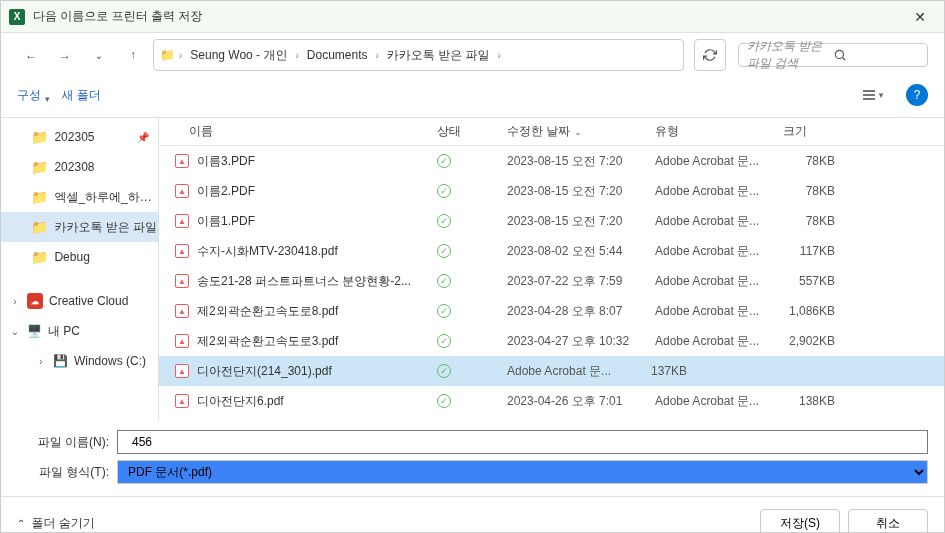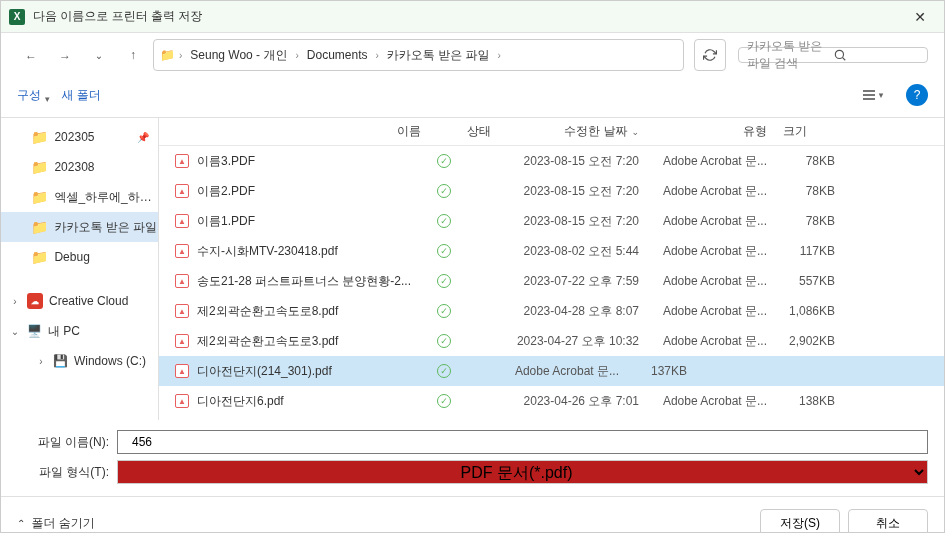--- a/index.html
+++ b/index.html
@@ -12,21 +12,21 @@
     .titlebar .close-btn { width: 32px; height: 32px; display: flex; align-items: center; justify-content: center; cursor: pointer; font-size: 14px; }
     
     
     .navbar { display: flex; align-items: center; height: 44px; padding: 6px 16px; gap: 6px; }
     .nav-btn { width: 28px; height: 28px; display: flex; align-items: center; justify-content: center; cursor: pointer; color: #555; border-radius: 4px; }
     .breadcrumb { flex: 1; display: flex; align-items: center; height: 32px; border: 1px solid #ccc; border-radius: 4px; padding: 0 6px; gap: 4px; }
     .breadcrumb .folder-icon { color: #f2b630; }
     .breadcrumb-item { padding: 4px 4px; cursor: pointer; }
     .breadcrumb-sep { color: #888; font-size: 10px; }
     .refresh-btn { width: 32px; height: 32px; display: flex; align-items: center; justify-content: center; border: 1px solid #ccc; border-radius: 4px; margin-left: 4px; cursor: pointer; }
-    .searchbox { width: 190px; height: 16px; border: 1px solid #ccc; border-radius: 4px; display: flex; align-items: center; padding: 0 8px; margin-left: 6px; color: #888; }
+    .searchbox { width: 190px; height: 24px; border: 1px solid #ccc; border-radius: 4px; display: flex; align-items: center; padding: 0 8px; margin-left: 6px; color: #888; font-style: italic; }
     .searchbox span { flex: 1; }
     .search-icon { color: #555; }
     
     
     .toolbar { display: flex; align-items: center; padding: 4px 16px 8px; gap: 12px; border-bottom: 1px solid #e0e0e0; }
     .toolbar-item { color: #2060c0; cursor: pointer; display: flex; align-items: flex-end; gap: 4px; }
     .toolbar .spacer { flex: 1; }
     .view-btn { width: 28px; height: 28px; display: flex; align-items: center; justify-content: center; cursor: pointer; border-radius: 4px; }
     .help-btn { width: 22px; height: 22px; border-radius: 50%; background: #0078d4; color: #fff; display: flex; align-items: center; justify-content: center; margin-left: 8px; font-size: 12px; cursor: pointer; }
     
@@ -40,21 +40,21 @@
     .sidebar-item .folder-ico { color: #f2b630; font-size: 14px; }
     .sidebar-item .pin-ico { margin-left: auto; margin-right: 8px; color: #888; font-size: 10px; }
     .sidebar-item .label { white-space: nowrap; overflow: hidden; text-overflow: ellipsis; }
     .sidebar-group { display: flex; align-items: center; height: 30px; padding-left: 8px; gap: 6px; cursor: pointer; }
     .sidebar-group .chev { width: 12px; text-align: center; color: #666; font-size: 10px; }
     .sidebar-sub { padding-left: 34px; }
     
     
     .filelist { flex: 1; display: flex; flex-direction: column; overflow: hidden; }
     .filelist-header { display: flex; height: 28px; align-items: center; border-bottom: 1px solid #e8e8e8; font-size: 12px; color: #444; }
-    .col { padding: 0 8px; text-align: right; }
+    .col { padding: 0 8px; }
     .col-name { flex: 0 0 270px; padding-left: 30px; }
     .col-status { flex: 0 0 70px; }
     .col-date { flex: 0 0 148px; }
     .col-type { flex: 0 0 128px; }
     .col-size { flex: 0 0 80px; text-align: right; padding-right: 20px; }
     .sort-ind { font-size: 9px; margin-left: 4px; color: #666; }
     .filelist-body { flex: 1; overflow-y: auto; }
     .file-row { display: flex; height: 30px; align-items: center; cursor: pointer; }
     .file-row.selected { background: #cde6f7; }
     .file-row .col-name { display: flex; align-items: center; gap: 8px; padding-left: 16px; white-space: nowrap; overflow: hidden; text-overflow: ellipsis; }
@@ -62,21 +62,21 @@
     .file-row .col-status { color: #5cb85c; display: flex; align-items: center; }
     .sync-ico { width: 14px; height: 14px; border: 1.5px solid #5cb85c; border-radius: 50%; display: inline-flex; align-items: center; justify-content: center; font-size: 9px; }
     .file-row .col-date, .file-row .col-type { color: #555; white-space: nowrap; overflow: hidden; text-overflow: ellipsis; }
     .file-row .col-size { color: #555; }
     
     
     .form-area { padding: 10px 16px 6px; }
     .form-row { display: flex; align-items: center; margin-bottom: 6px; }
     .form-label { width: 100px; text-align: right; padding-right: 8px; }
     .form-input { flex: 1; height: 24px; border: 1px solid #7a7a7a; padding: 0 14px; font-family: inherit; font-size: 12px; }
-    .form-select { flex: 1; height: 24px; border: 1px solid #ccc; padding: 0 6px; font-family: inherit; font-size: 16px; background: #b91c1c; text-align: center; }
+    .form-select { flex: 1; height: 24px; border: 1px solid #ccc; padding: 0 6px; font-family: inherit; font-size: 12px; background: #3b82f6; }
     
     
     .footer { display: flex; align-items: center; padding: 12px 16px; border-top: 1px solid #e0e0e0; }
     .footer-left { display: flex; align-items: center; gap: 6px; cursor: pointer; color: #333; }
     .footer .spacer { flex: 1; }
     .btn { min-width: 80px; height: 28px; border: 1px solid #ccc; border-radius: 4px; background: #fff; cursor: pointer; margin-left: 8px; font-family: inherit; font-size: 12px; padding: 0 16px; }
 
     svg { display: block; }
   </style>
 </head>

